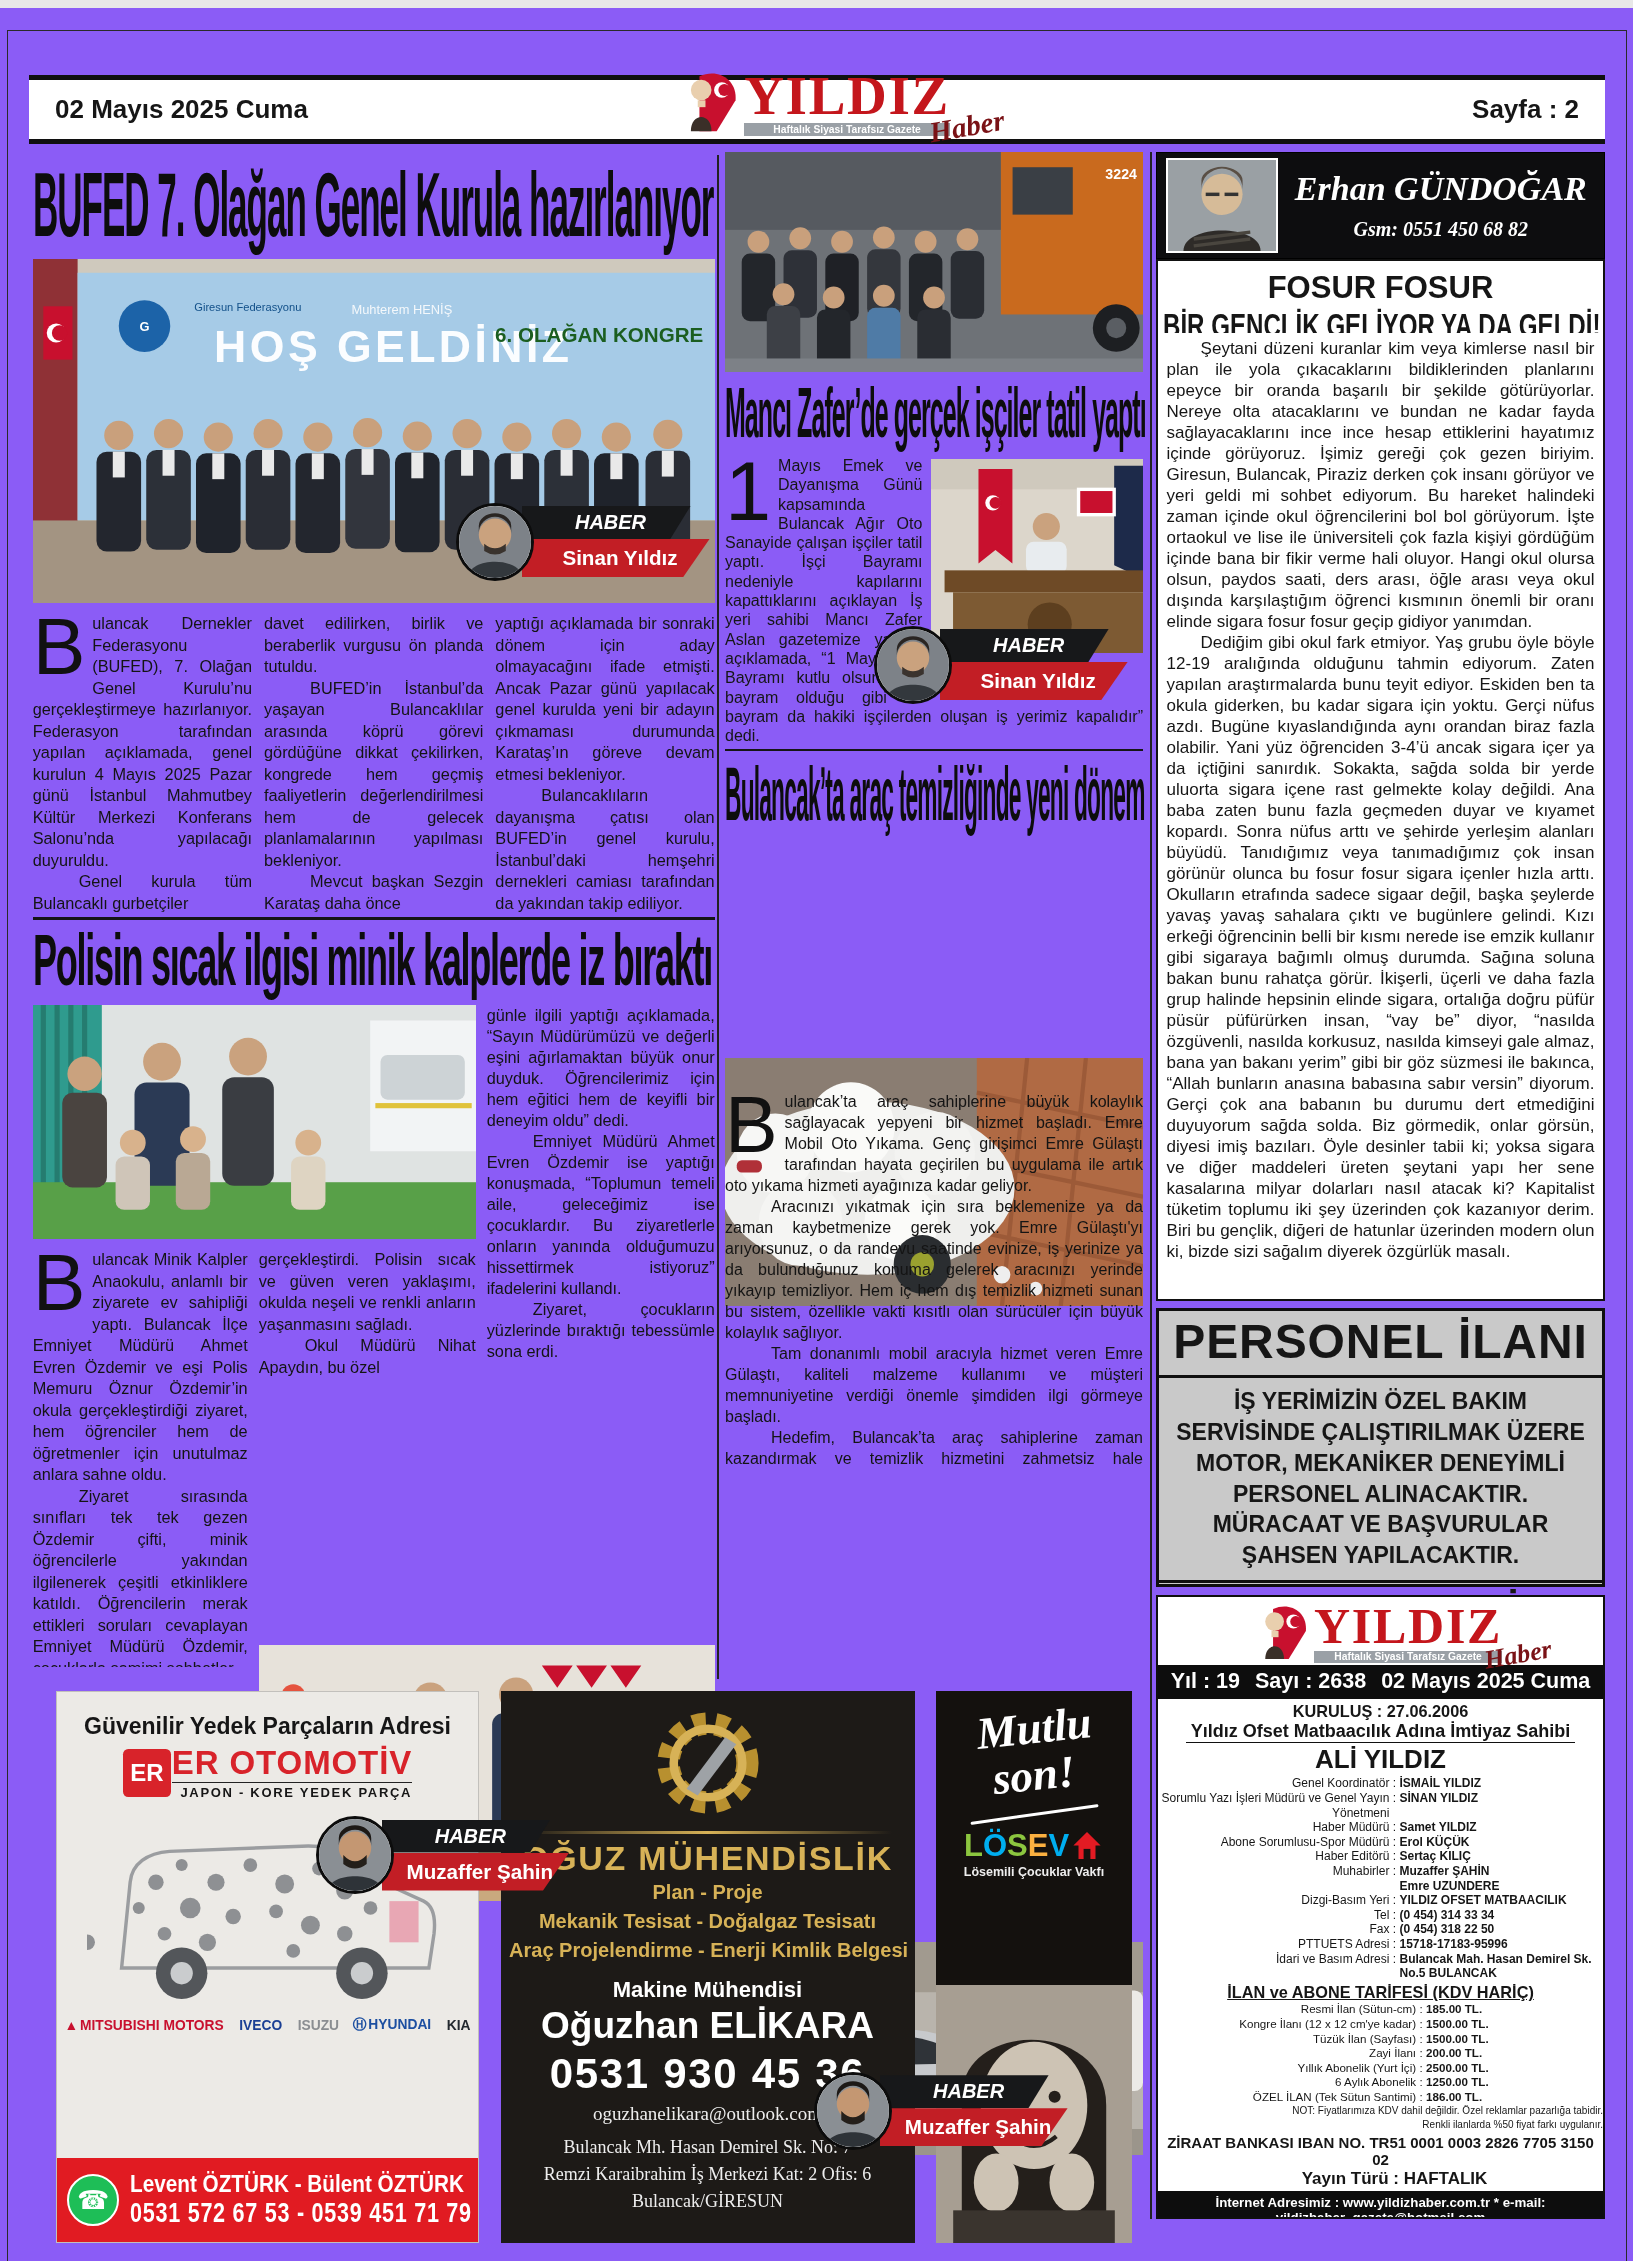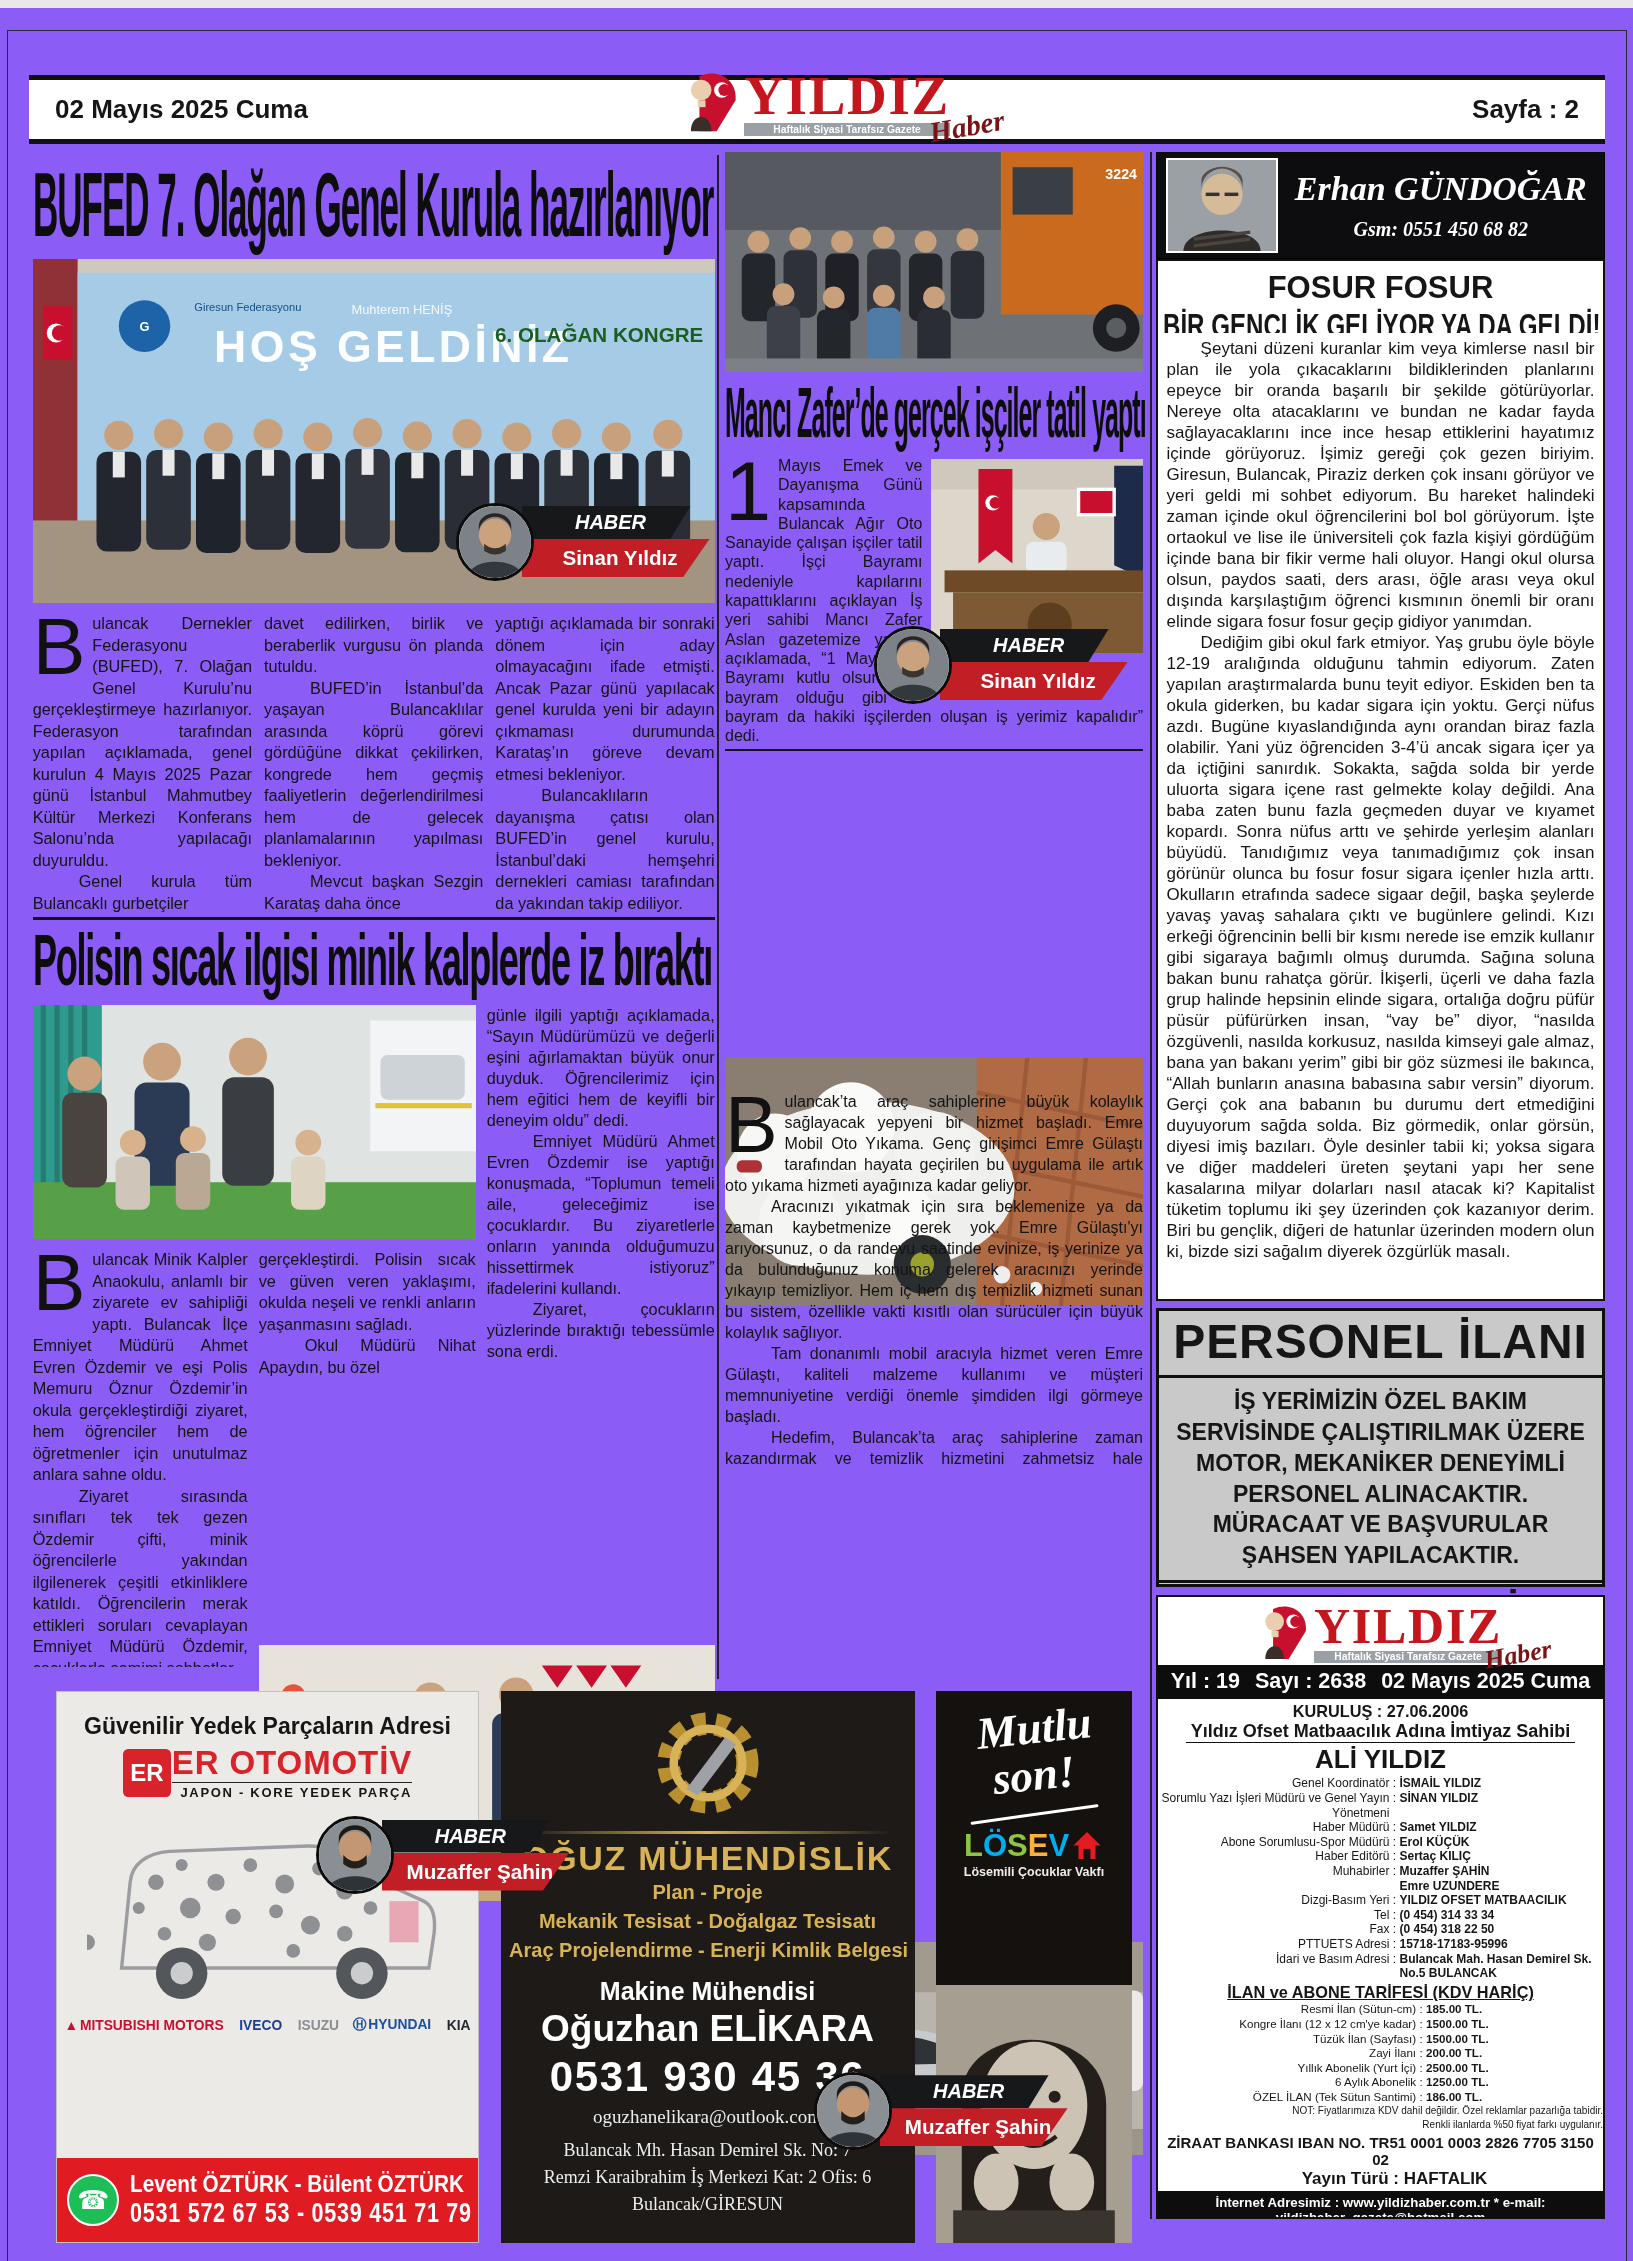--- a/index.html
+++ b/index.html
@@ -104,21 +104,21 @@
   .er-brands .brand i{font-style:normal;margin-right:1.7px;}
   .er-foot{position:absolute;left:0;right:0;bottom:0;height:84px;background:#e11b22;color:#fff;display:flex;align-items:center;gap:10.3px;padding:0 10.3px;}
   .wa{width:48px;height:48px;border-radius:50%;background:#1ebe57;border:2.6px solid #fff;display:flex;align-items:center;justify-content:center;font-size:26px;flex:0 0 auto;}
   .er-lines{flex:1;min-width:0;}
   .er-names{font-size:23px;font-weight:800;}
   .er-phones{font-size:27px;font-weight:800;letter-spacing:0.9px;}
   .ad-oguz{width:414px;background:#1d1a17;text-align:center;padding-top:12px;box-sizing:border-box;overflow:hidden;}
   .og-rule{height:2.6px;background:linear-gradient(90deg,rgba(0,0,0,0),#d7b257,rgba(0,0,0,0));margin:5.2px 22.4px;}
   .og-title{color:#d7b257;font-size:34px;font-weight:800;letter-spacing:1.7px;margin:0 8.6px;}
   .og-s{color:#d7b257;font-weight:bold;font-size:20px;line-height:1.45;margin:0 8.6px;}
-  .og-role{color:#fff;font-size:25px;font-weight:bold;margin-top:12px;}
+  .og-role{color:#fff;font-size:22px;font-weight:bold;margin-top:12px;}
   .og-name{color:#fff;font-size:37px;font-weight:bold;margin-top:1.7px;}
   .og-phone{color:#fff;font-size:42px;font-weight:800;letter-spacing:1.7px;margin:3.4px 8.6px 0;}
   .og-email{color:#eee;font-size:19px;font-family:"Liberation Serif",serif;margin-top:5.2px;}
   .og-addr{color:#eee;font-size:18px;font-family:"Liberation Serif",serif;line-height:1.5;margin-top:8.6px;}
   .ad-losev{width:196px;background:#14110e;text-align:center;padding-top:13.8px;box-sizing:border-box;position:relative;overflow:hidden;}
   .lo-script{font-family:"Liberation Serif",serif;font-style:italic;font-weight:bold;color:#fff;font-size:45px;line-height:1.05;transform:rotate(-6deg);}
   .lo-line{height:2.6px;width:129px;background:#fff;margin:13.8px auto 12px;transform:rotate(-8deg);border-radius:1.7px;}
   .lo-logo{display:flex;justify-content:center;align-items:center;gap:0.9px;margin-top:6.9px;}
   .lo-logo b{font-size:31px;font-weight:800;}
   .lo-sub{color:#eee;font-size:12.5px;font-weight:bold;margin-top:1.7px;}
@@ -407,20 +407,23 @@
           </div>
         </div>
         <span class="dropcap" style="font-size:83px;line-height:67px;">1</span>
         <div class="paras">
             <p>Mayıs Emek ve Dayanışma Günü kapsamında Bulancak Ağır Oto Sanayide çalışan işçiler tatil yaptı. İşçi Bayramı nedeniyle kapılarını kapattıklarını açıklayan İş yeri sahibi Mancı Zafer Aslan gazetemize yaptığı açıklamada, “1 Mayıs İşçi Bayramı kutlu olsun. Her bayram olduğu gibi bu bayram da hakiki işçilerden oluşan iş yerimiz kapalıdır” dedi.</p>
           </div>
       </div>
 
       <div class="abs hr" style="left:0;top:597px;width:418px;height:1.7px;"></div>
 
+      <div class="abs headline fit fill" style="left:0;top:604px;width:418px;height:77px;font-size:76px;line-height:76px;">
+        <span style="transform: scaleX(0.298893);">Bulancak’ta araç temizliğinde yeni dönem</span>
+      </div>
 
       <div class="abs photo" style="left:0;top:686px;width:418px;height:248px;">
         <svg viewBox="0 0 498 286" preserveAspectRatio="none">
           <rect width="498" height="286" fill="#8a7d72"></rect>
           <rect x="300" y="0" width="198" height="286" fill="#b06a44"></rect>
           <path d="M300,40 L498,80 M300,120 L498,160 M300,200 L498,240 M360,0 L330,286 M430,0 L400,286" stroke="#9c5a38" stroke-width="5"></path>
           <ellipse cx="170" cy="150" rx="175" ry="100" fill="#efefed"></ellipse>
           <circle cx="60" cy="110" r="46" fill="#f7f7f5"></circle>
             <circle cx="150" cy="80" r="52" fill="#fafaf8"></circle>
           <circle cx="250" cy="110" r="48" fill="#f3f3f1"></circle>

